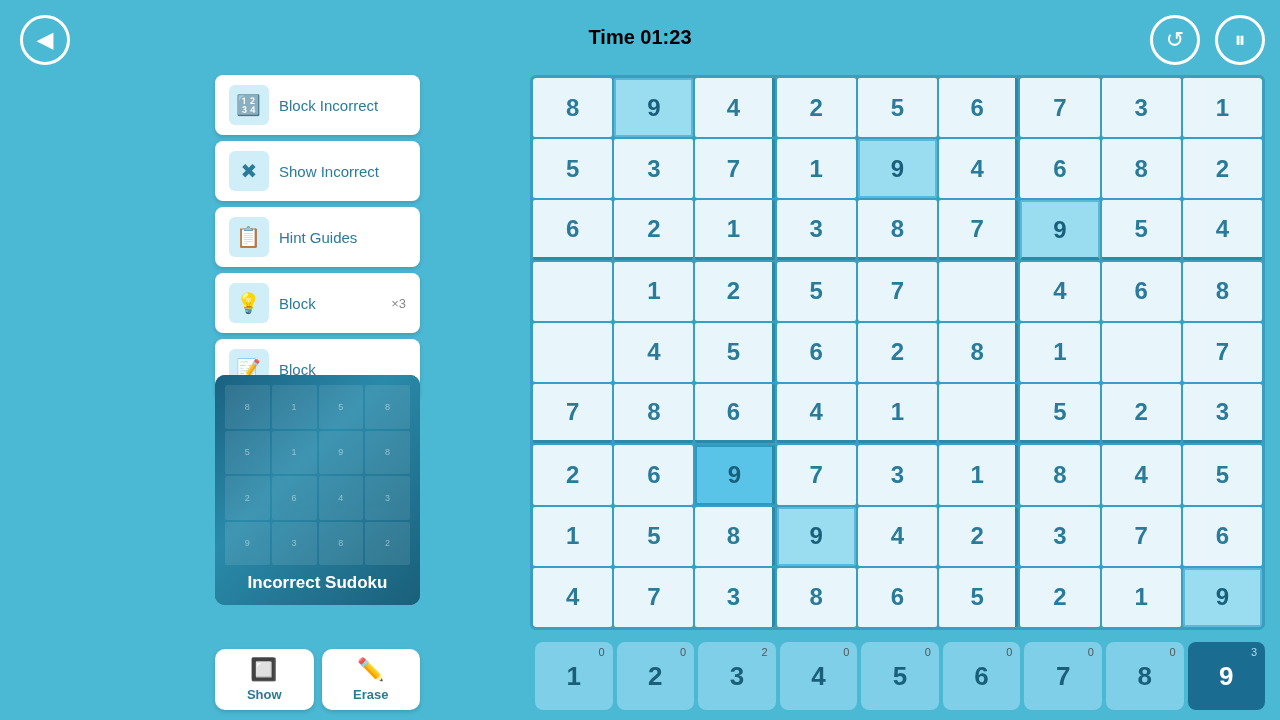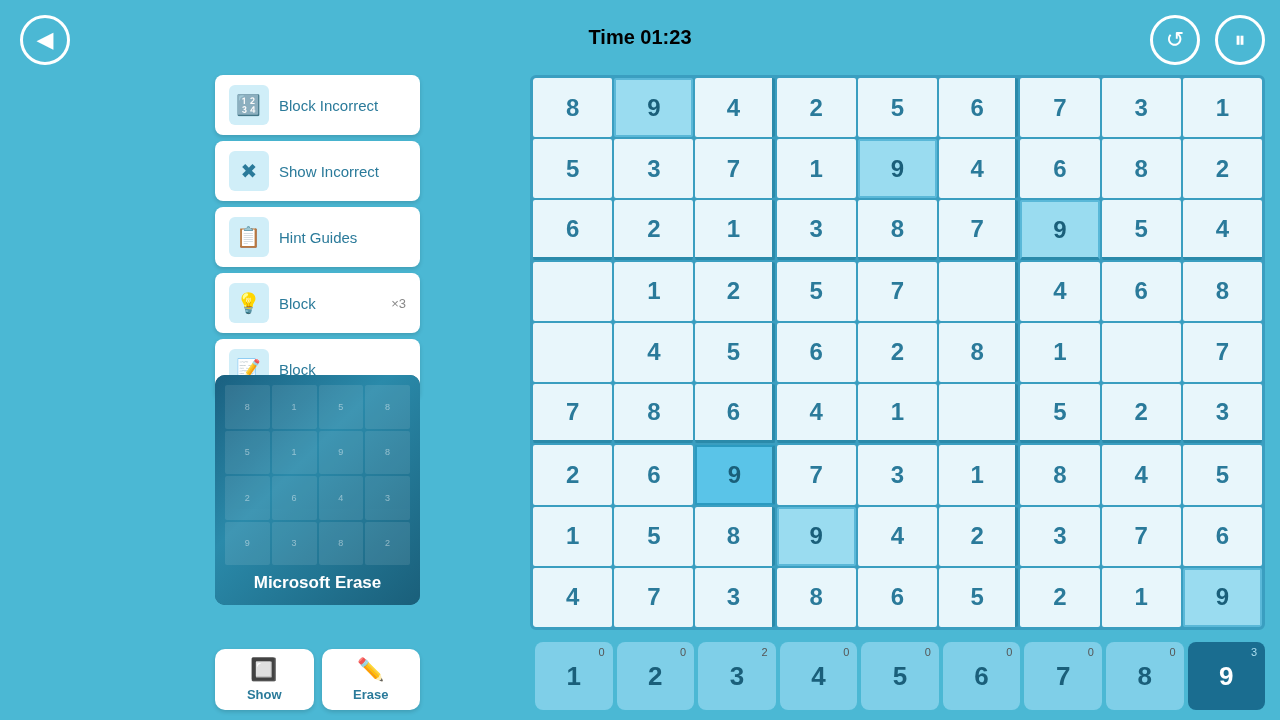--- a/index.html
+++ b/index.html
@@ -340,21 +340,21 @@
       <div class="thumb-cell">2</div>
         <div class="thumb-cell">6</div>
         <div class="thumb-cell">4</div>
         <div class="thumb-cell">3</div>
       <div class="thumb-cell">9</div>
         <div class="thumb-cell">3</div>
         <div class="thumb-cell">8</div>
         <div class="thumb-cell">2</div>
     </div>
   </div>
-  <span id="thumbnail-label">Microsoft Erase</span>
+  <span id="thumbnail-label">Incorrect Sudoku</span>
 </div>
 
 <div id="bottom-toolbar">
   <button class="tool-btn">
     <span class="tool-icon">🔲</span>
     <span>Show</span>
   </button>
   <button class="tool-btn">
     <span class="tool-icon">✏️</span>
     <span>Erase</span>

